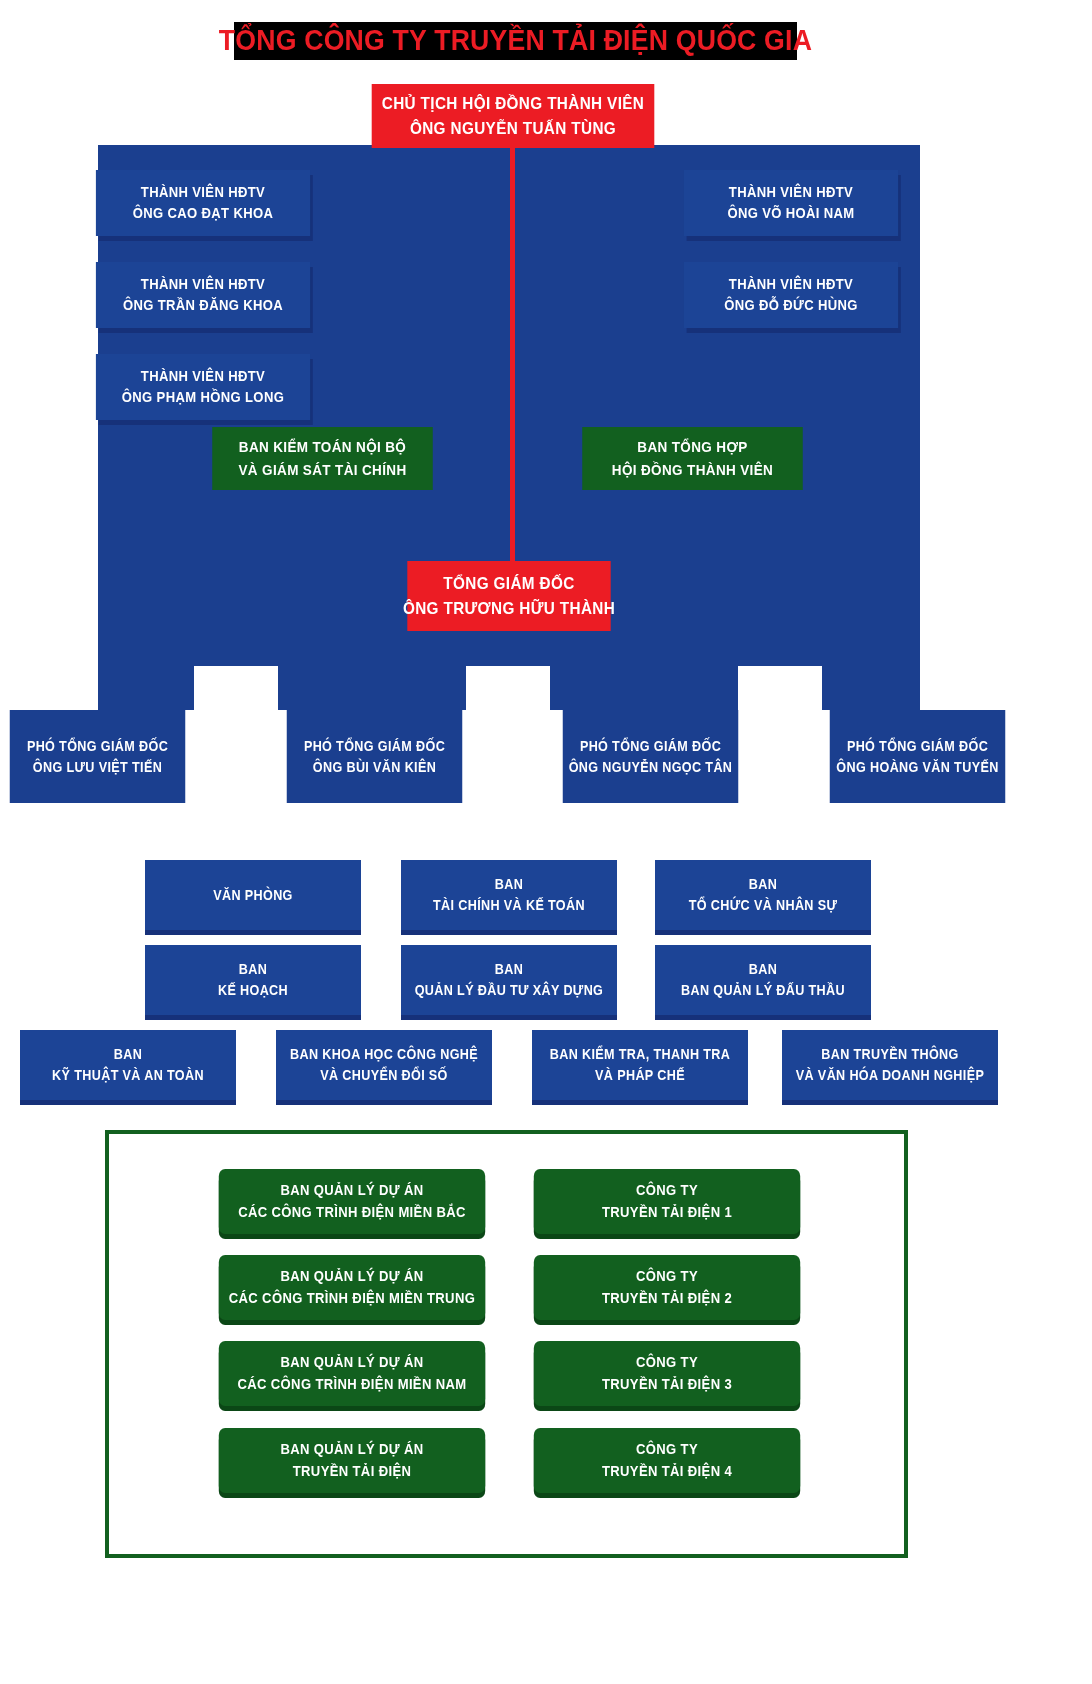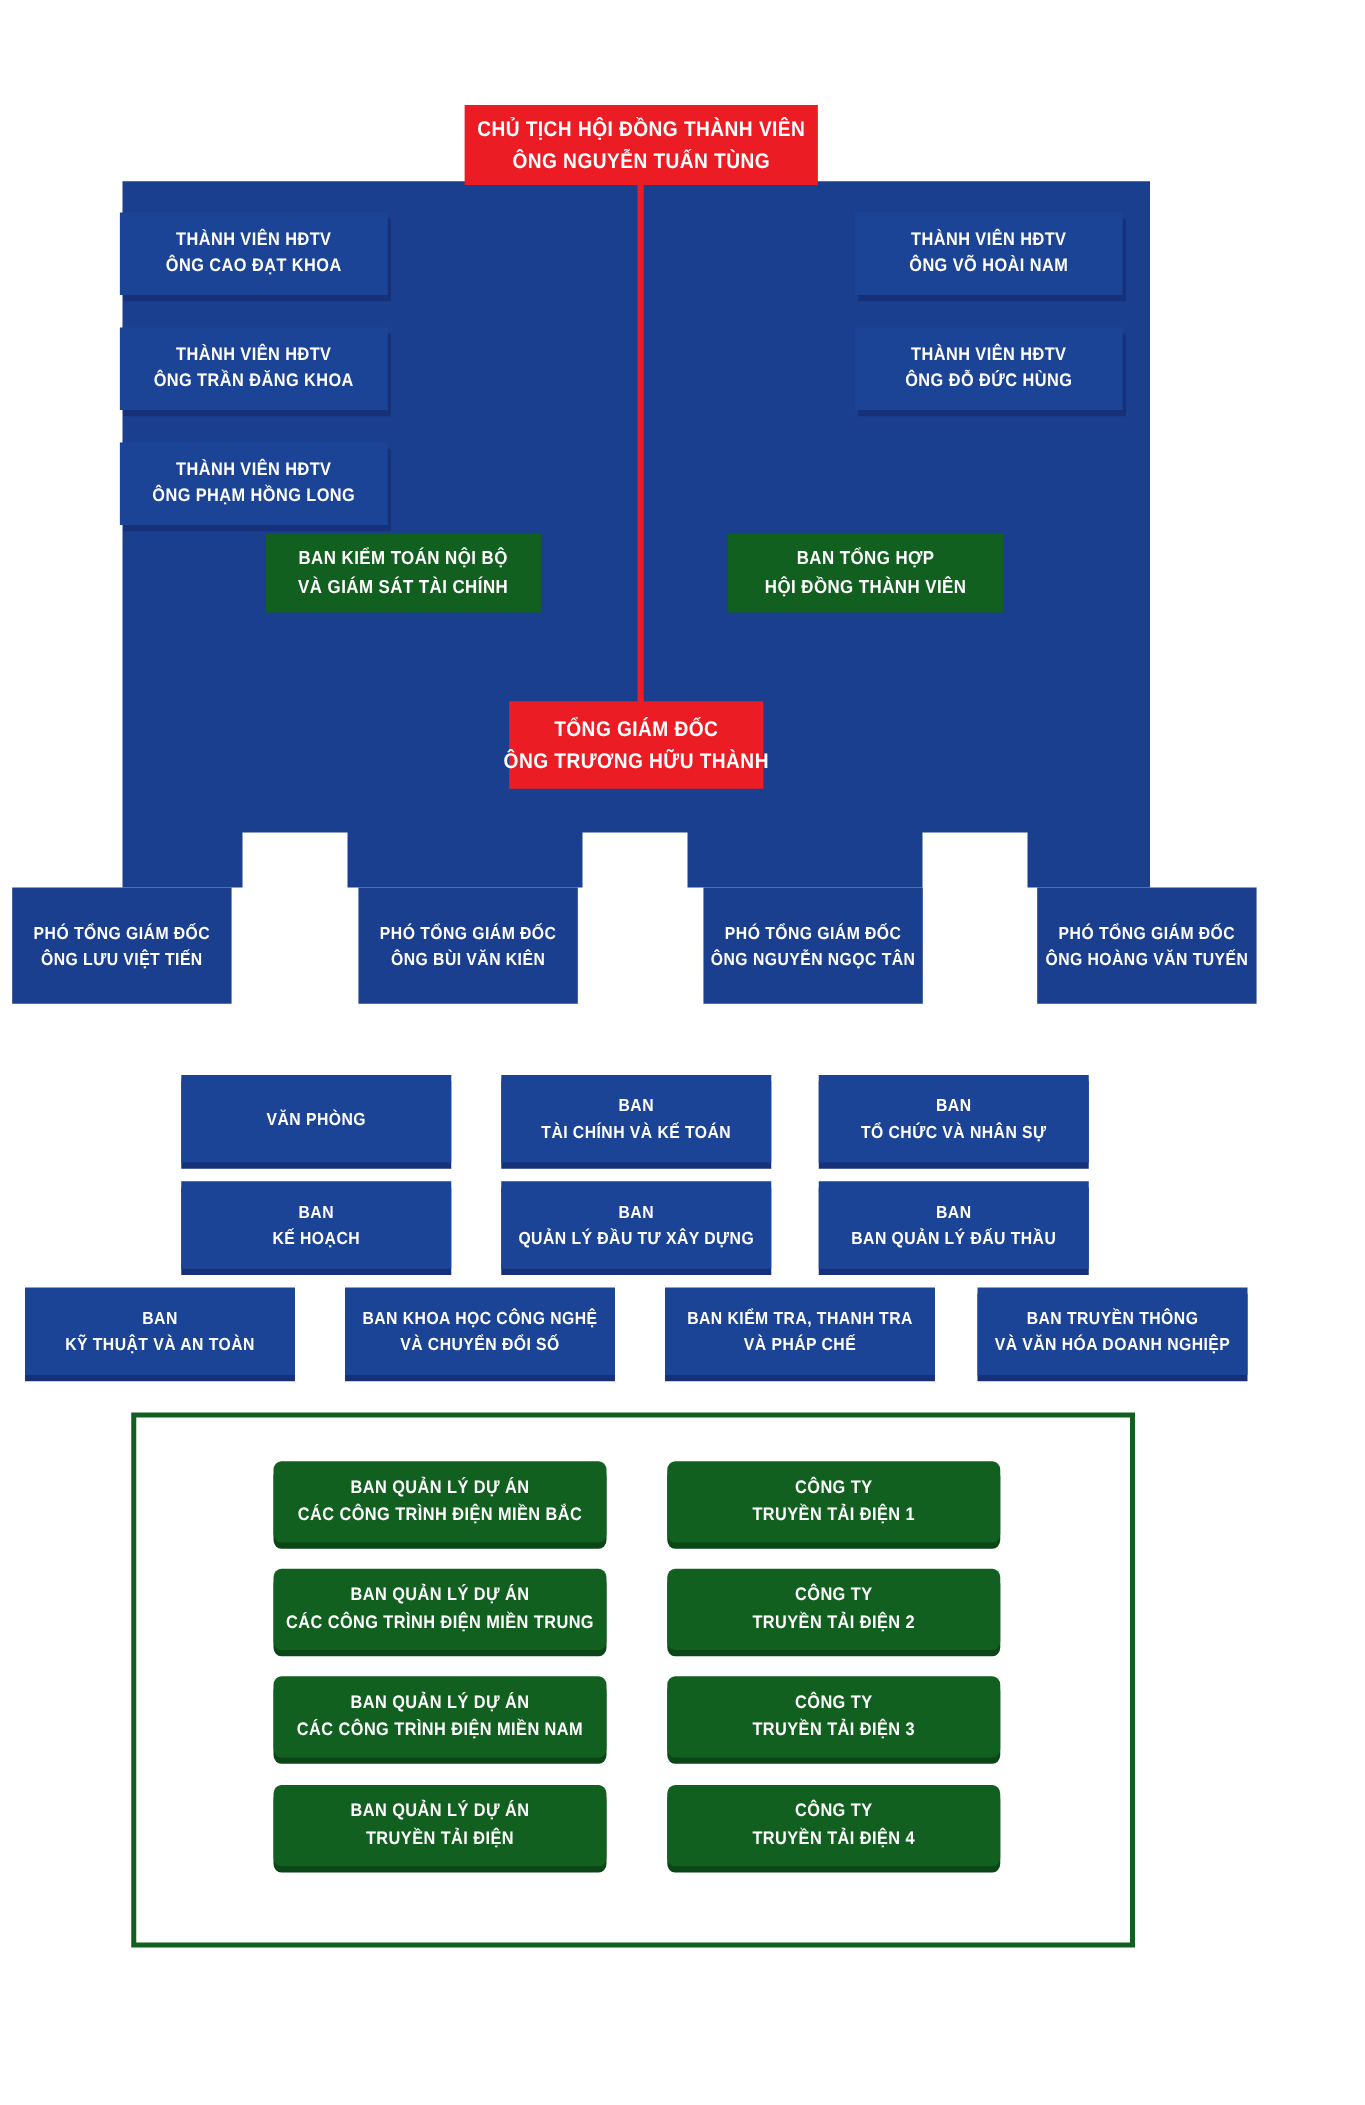--- a/index.html
+++ b/index.html
@@ -157,20 +157,23 @@
     height: 65px;
   }
   .gcol-a { left: 204px; }
   .gcol-b { left: 519px; }
 </style>
 </head>
 <body>
 
 <div id="page">
 
+  <div id="title-banner">
+    <div id="title-text">TỔNG CÔNG TY TRUYỀN TẢI ĐIỆN QUỐC GIA</div>
+  </div>
 
   <div id="blue-field"></div>
 
   <div class="field-notch" style="left:194px; top:666px; width:84px; height:46px;"></div>
   <div class="field-notch" style="left:466px; top:666px; width:84px; height:46px;"></div>
   <div class="field-notch" style="left:738px; top:666px; width:84px; height:46px;"></div>
 
   <div id="red-connector"></div>
 
   <div class="bx red-box" id="chairman-box">

